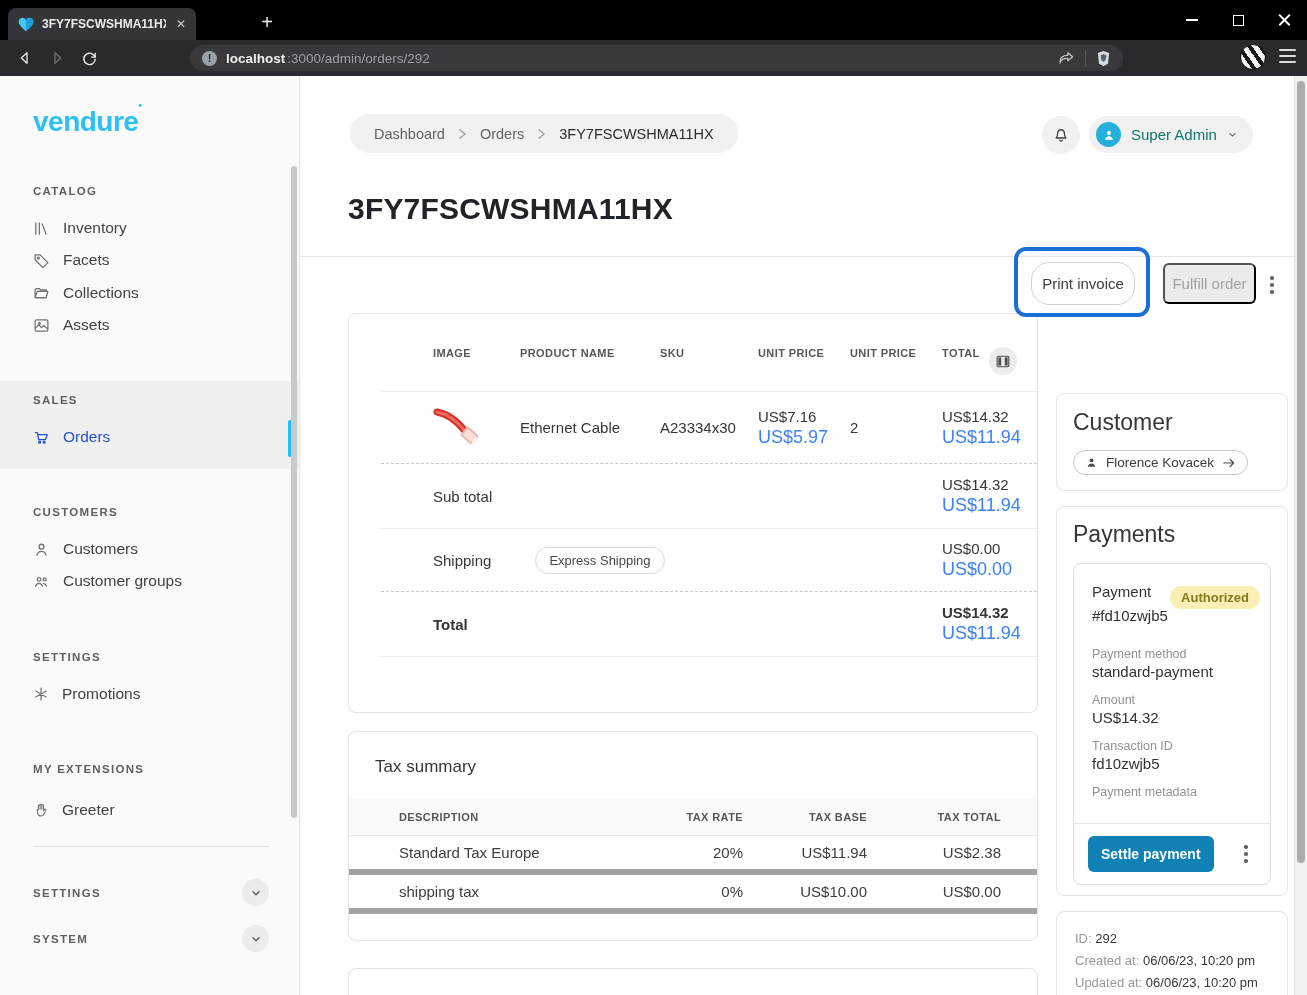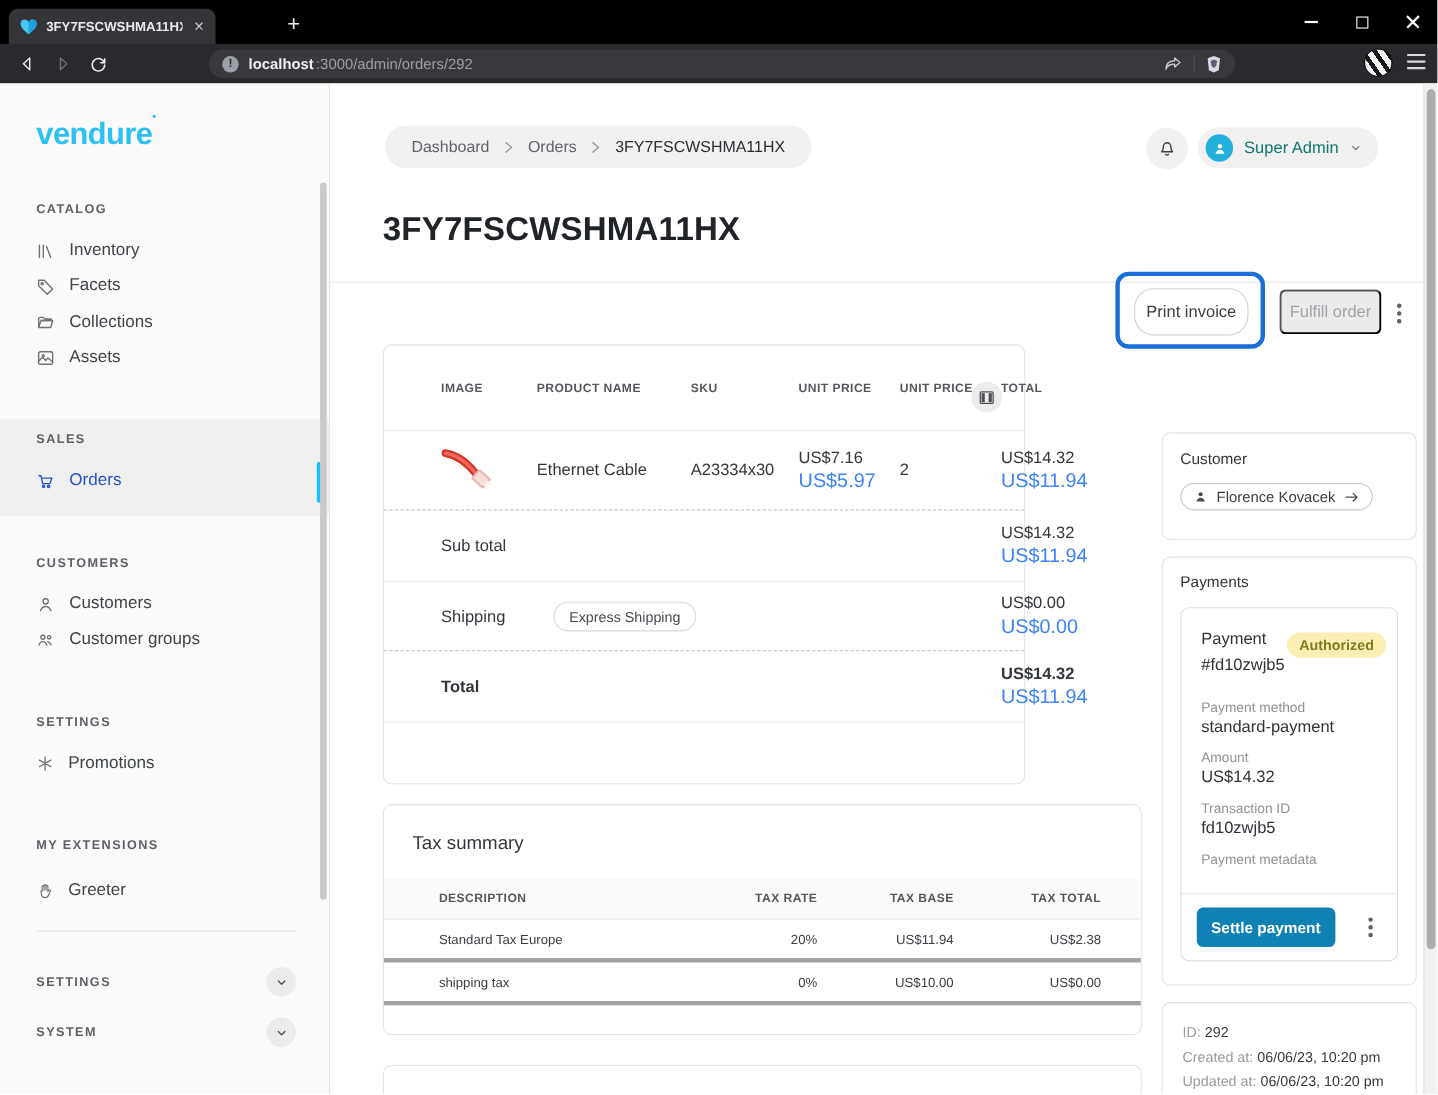--- a/index.html
+++ b/index.html
@@ -74,21 +74,21 @@
   .print-highlight { position:absolute; left:714px; top:171px; width:136px; height:70px; border:4px solid #1a6fd6; border-radius:12px; background:transparent; z-index:3; }
   .btn-print { position:absolute; left:731px; top:186px; width:104px; height:43px; background:#fff; border:1px solid #cfd2d5; border-radius:18px; font-size:15px; color:#3c4043; display:flex; align-items:center; justify-content:center; z-index:4; }
   .btn-fulfill { position:absolute; left:863px; top:187px; width:93px; height:41px; background:#ebebec; border-radius:6px; font-size:15px; color:#9da2a7; display:flex; align-items:center; justify-content:center; }
   .kebab { display:flex; flex-direction:column; gap:3.5px; align-items:center; }
   .kebab i { width:3.6px; height:3.6px; border-radius:50%; background:#5f6368; }
   .actions-kebab { position:absolute; left:966px; top:196px; padding:4px; }
 
   .card { position:absolute; background:#fff; border:1px solid #e3e4e6; border-radius:8px; }
 
   
-  .order-card { left:48px; top:237px; width:584px; height:400px; }
+  .order-card { left:48px; top:237px; width:690px; height:400px;padding-left:32px; }
   .ot-grid { display:grid; grid-template-columns:87px 140px 98px 92px 92px 1fr; align-items:center; padding:0 14px 0 52px; }
   .ot-head { height:78px; border-bottom:1px solid #ebebeb; position:relative; }
   .ot-head .th { font-size:11px; font-weight:700; color:#54575b; letter-spacing:0.4px; }
   .cols-btn { position:absolute; right:20px; top:33px; width:28px; height:28px; border-radius:50%; background:#ececec; display:flex; align-items:center; justify-content:center; color:#4c5054; }
   .ot-row { height:72px; border-bottom:1px dashed #c9c9c9; }
   .money-main { font-size:15px; color:#33373c; }
   .money-sub { font-size:18px; color:#3b82f6; margin-top:2px; }
   .cell-text { font-size:15px; color:#33373c; }
   .sum-row { position:relative; display:flex; align-items:center; padding-left:52px; }
   .sum-label { font-size:15px; color:#33373c; }
@@ -98,31 +98,31 @@
   .row-shipping { height:63px; border-bottom:1px dashed #c9c9c9; }
   .row-total { height:65px; border-bottom:1px solid #ececec; }
   .ship-pill { margin-left:44px; border:1px solid #d9d9d9; border-radius:14px; padding:5px 13px; font-size:13px; color:#45494e; background:#fff; }
 
   
   .tax-card { left:48px; top:655px; width:690px; height:210px; }
   .tax-title { padding:25px 26px 21px 26px; font-size:17px; font-weight:500; color:#33373b; }
   .tax-grid { display:grid; grid-template-columns:1fr 110px 124px 134px; align-items:center; padding:0 36px 0 50px; }
   .tax-head { height:38px; background:#fafafa; border-bottom:1px solid #e8e8e8; }
   .tax-head .th { font-size:11px; font-weight:700; color:#54575b; letter-spacing:0.4px; }
-  .tax-row { height:39px; border-bottom:4px solid #a3a3a3; font-size:12px; color:#3a3e43; }
+  .tax-row { height:39px; border-bottom:6px solid #a3a3a3; font-size:15px; color:#3a3e43; }
   .ta-r { text-align:right; }
 
   .next-card { left:48px; top:892px; width:690px; height:60px; border-radius:8px 8px 0 0; }
 
   
   .state-card { left:756px; top:235px; width:232px; height:68px; padding:16px 14px; }
   .state-badge { display:inline-flex; align-items:center; gap:9px; background:#fbf2c4; border:1px solid #efe3a6; border-radius:15px; padding:5px 12px 5px 14px; font-size:13.5px; font-weight:700; color:#7c761f; }
 
   .customer-card { left:756px; top:317px; width:232px; height:98px; padding:15px 16px; }
-  .side-title { font-size:14px; font-weight:500; color:#33373b; }
+  .side-title { font-size:23px; font-weight:500; color:#33373b; }
   .cust-pill { margin-top:14px; display:inline-flex; align-items:center; gap:8px; border:1px solid #c6c8ca; border-radius:14px; padding:4px 11px; background:#fff; color:#3a3e42; font-size:13.5px; }
   .cust-pill .ic { color:#4a4e52; display:flex; }
 
   .payments-card { left:756px; top:430px; width:232px; height:390px; padding:14px 16px; }
   .pay-inner { margin-top:15px; border:1px solid #dddfe1; border-radius:8px; height:322px; position:relative; }
   .pay-head { padding:16px 14px 0 18px; font-size:15px; color:#2f3338; line-height:24px; }
   .auth-badge { position:absolute; right:10px; top:22px; background:#fcefb4; border-radius:13px; padding:4px 11px; font-size:13px; font-weight:700; color:#857a1f; }
   .pay-fields { padding:6px 18px 0 18px; }
   .pf-label { font-size:12.5px; color:#8f9296; margin-top:13px; }
   .pf-value { font-size:15px; color:#2f3338; margin-top:2px; }

